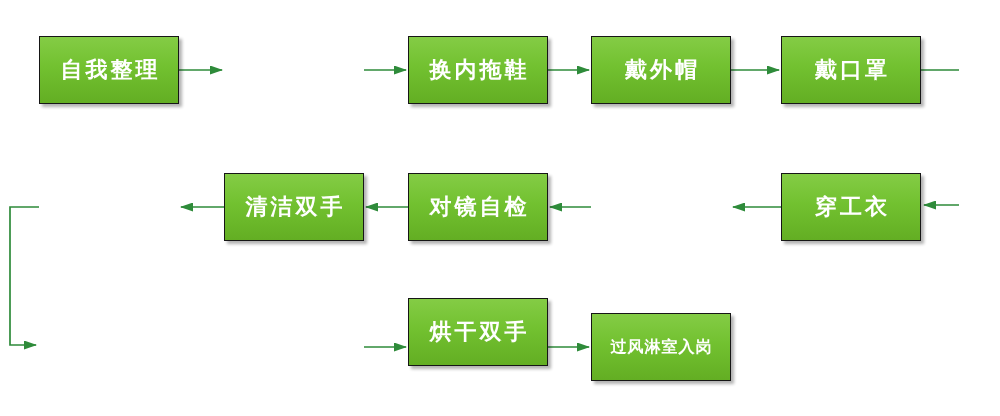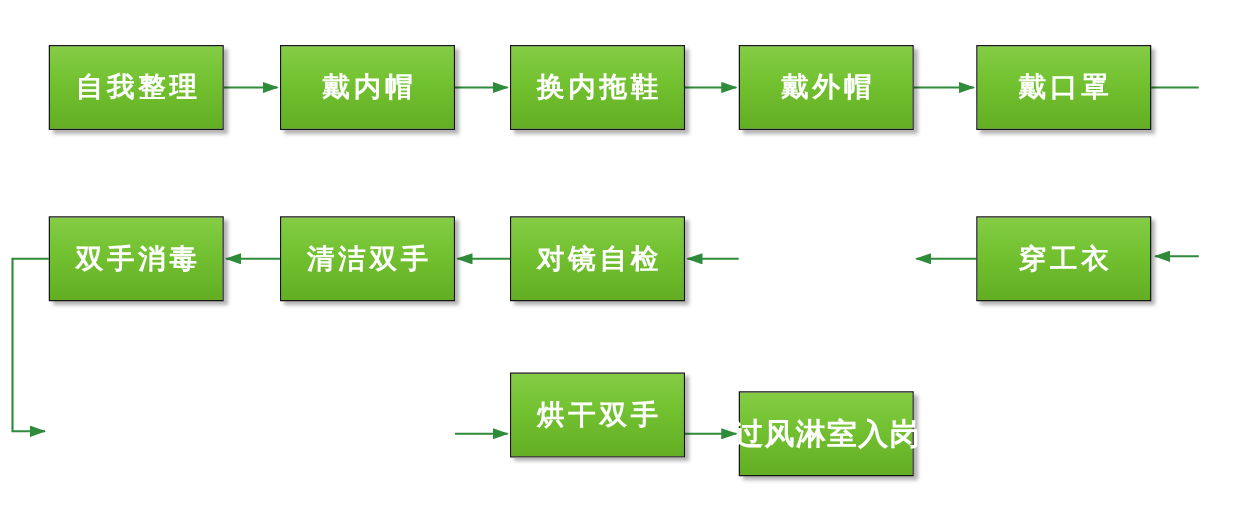--- a/index.html
+++ b/index.html
@@ -32,21 +32,21 @@
   }
   .node span {
     color: var(--box-text, #ffffff);
     font-weight: bold;
     font-size: 22px;
     letter-spacing: 3px;
     text-indent: 3px; 
     white-space: nowrap;
   }
   .node.small span {
-    font-size: 24px;
+    font-size: 16px;
     letter-spacing: 1px;
     text-indent: 1px;
   }
   #connectors {
     position: absolute;
     left: 0;
     top: 0;
     width: 1000px;
     height: 416px;
     pointer-events: none;
@@ -87,45 +87,39 @@
 
     <path class="edge" d="M39,207 H10 V345 H36" marker-end="url(#arw)"></path>
 
     <path class="edge" d="M364,347 H406" marker-end="url(#arw)"></path>
     <path class="edge" d="M548,347 H589" marker-end="url(#arw)"></path>
   </svg>
 
   <div class="node" style="left:39px;top:36px">
     <span>自我整理</span>
   </div>
-  <div class="node" style="left:224px;top:36px">
-    <span>戴内帽</span>
-  </div>
   <div class="node" style="left:408px;top:36px">
     <span>换内拖鞋</span>
   </div>
   <div class="node" style="left:591px;top:36px">
     <span>戴外帽</span>
   </div>
   <div class="node" style="left:781px;top:36px">
     <span>戴口罩</span>
   </div>
 
   <div class="node" style="left:781px;top:173px">
     <span>穿工衣</span>
   </div>
   <div class="node" style="left:224px;top:173px">
     <span>清洁双手</span>
   </div>
   <div class="node" style="left:408px;top:173px">
     <span>对镜自检</span>
   </div>
-  <div class="node" style="left:39px;top:173px">
-    <span>双手消毒</span>
-  </div>
 
   <div class="node" style="left:408px;top:298px">
     <span>烘干双手</span>
   </div>
   <div class="node small" style="left:591px;top:313px">
     <span>过风淋室入岗</span>
   </div>
 
 </div>
 

